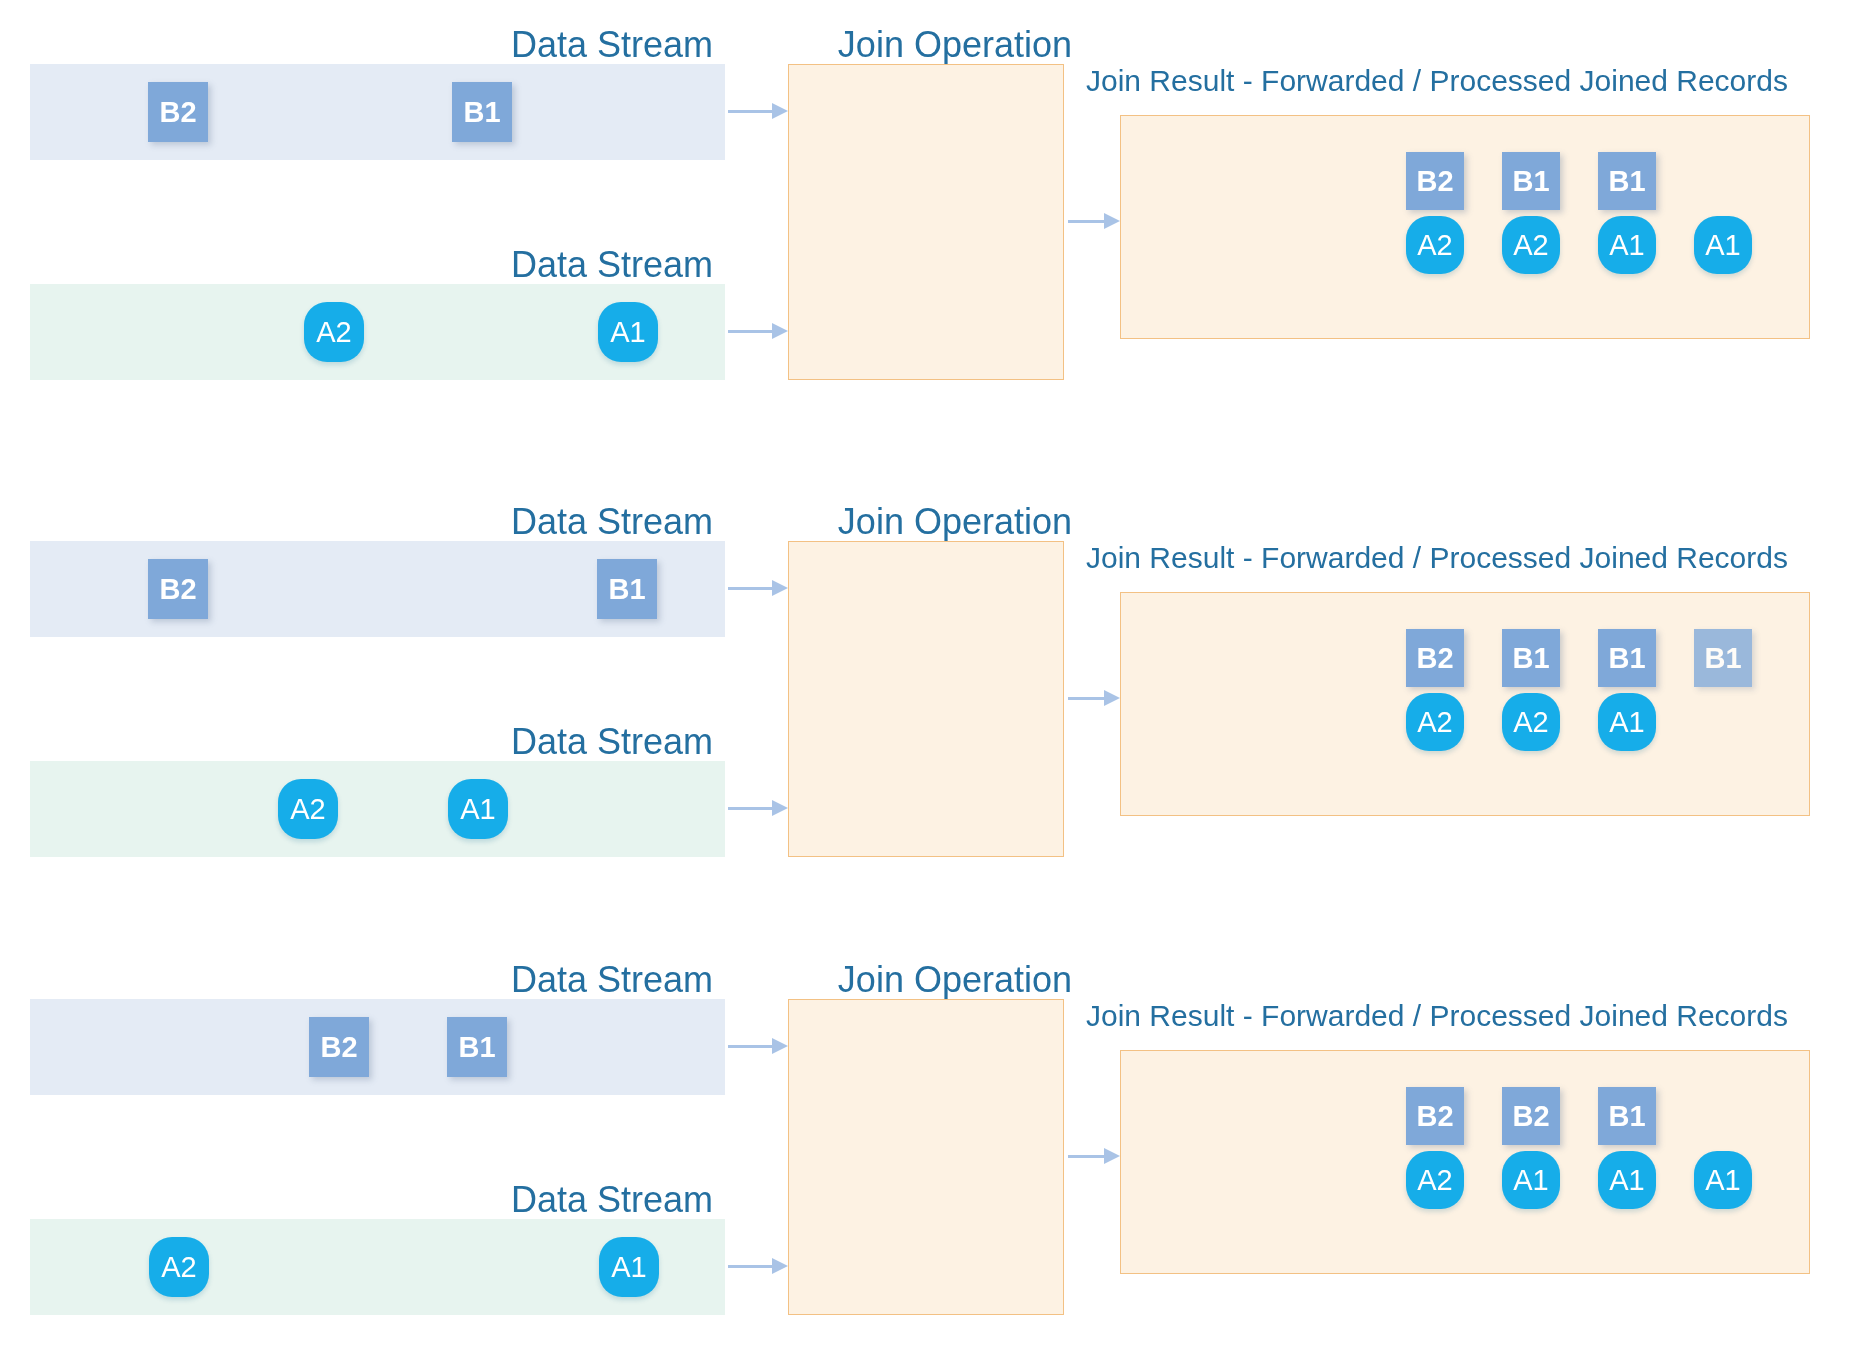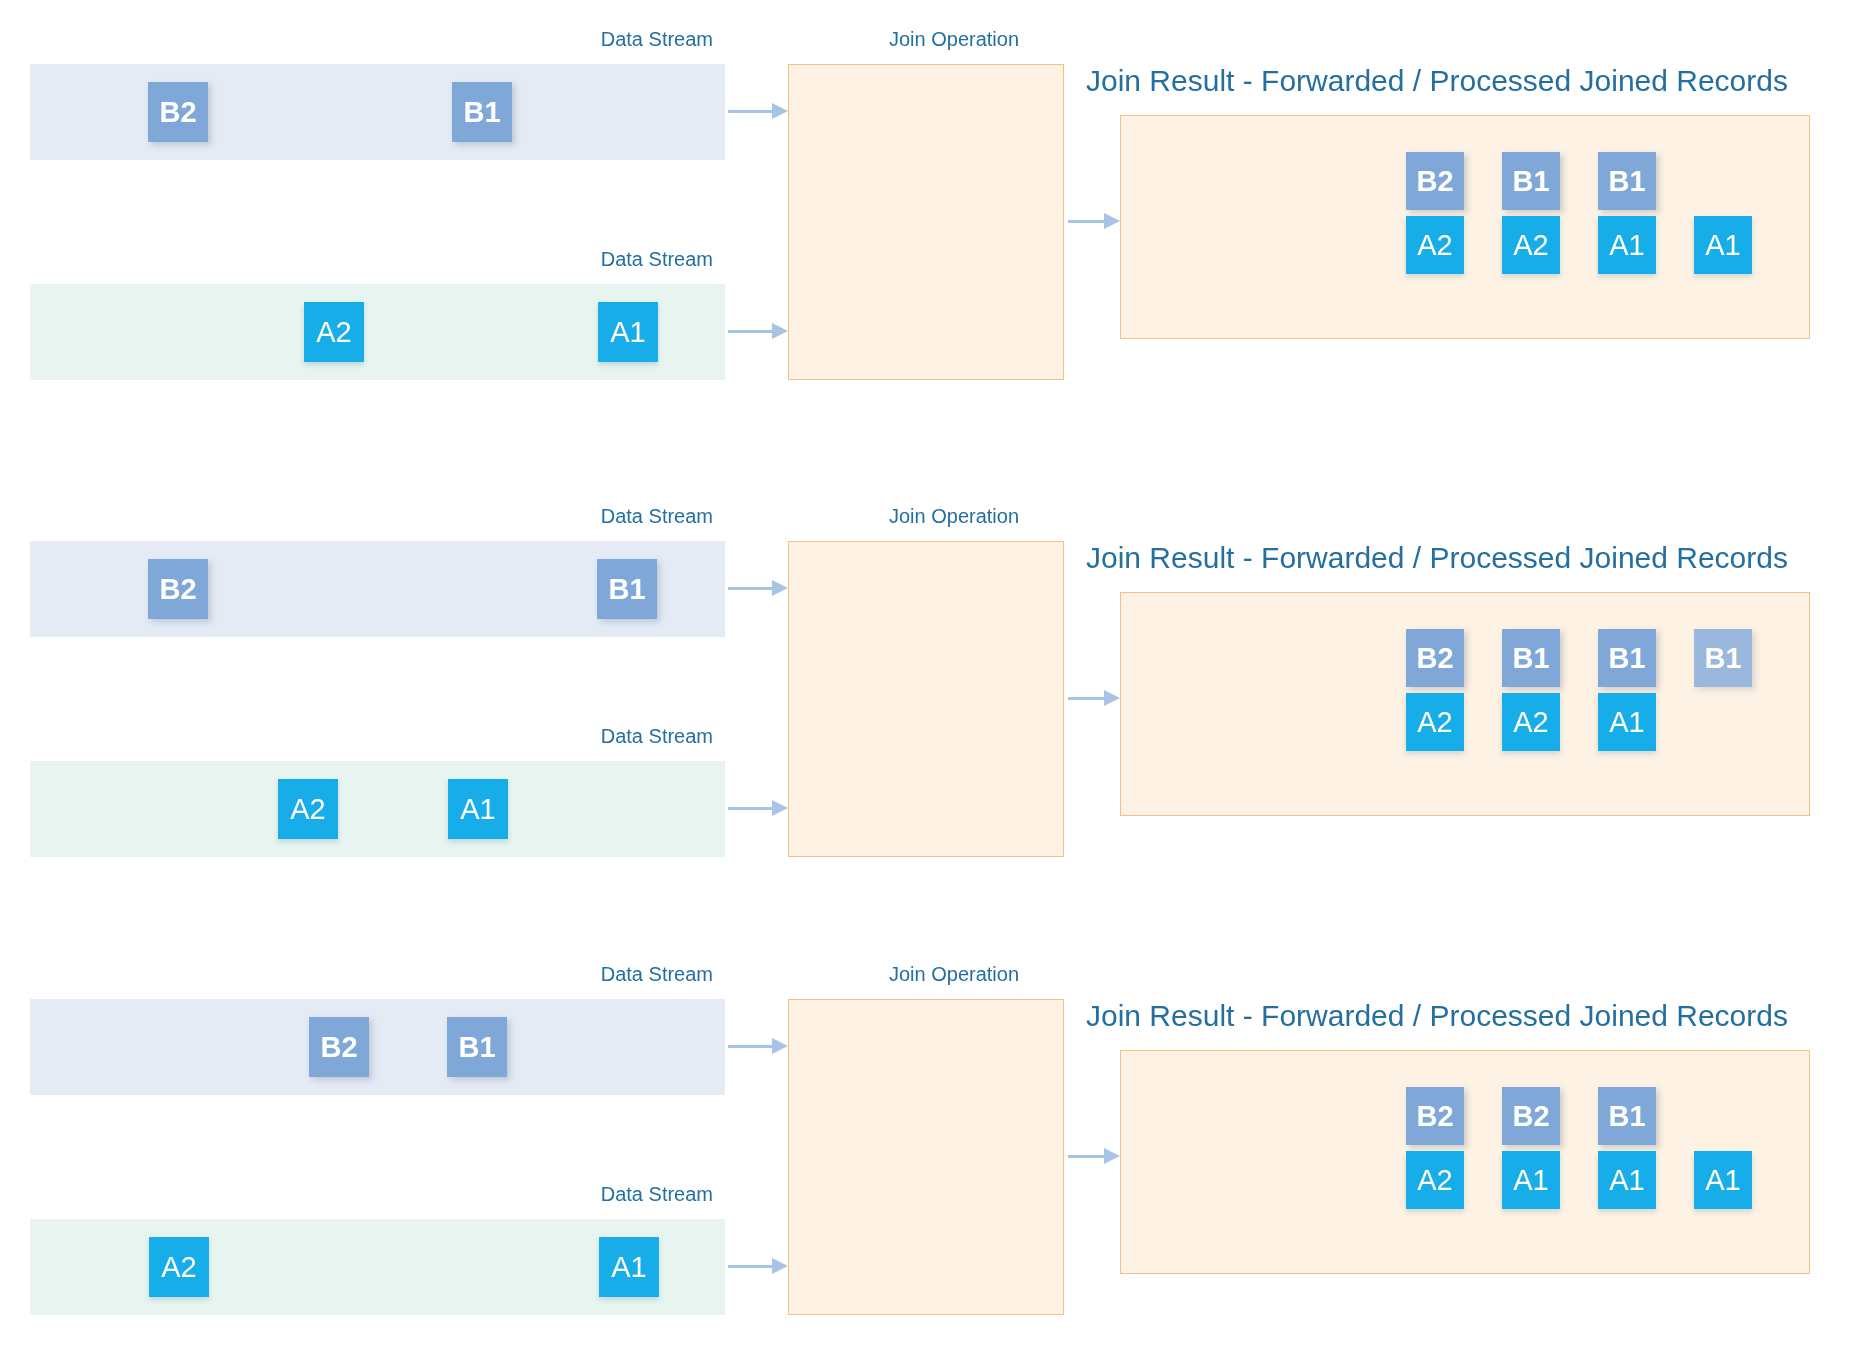--- a/index.html
+++ b/index.html
@@ -15,36 +15,37 @@
     overflow: hidden;
   }
   .section {
     position: absolute;
     left: 0;
     width: 1870px;
     height: 440px;
   }
   .lbl {
     position: absolute;
-    font-size: 20px;
+    font-size: 36px;
     line-height: 34px;
     color: var(--label, #246FA0);
     white-space: nowrap;
+    margin-top: 6px;
   }
   .stream-lbl {
     left: 413px;
     width: 300px;
     text-align: right;
   }
   .stream-lbl.top    { top: 2px; }
   .stream-lbl.bottom { top: 222px; }
   .joinop-lbl {
-    left: 816px;
+    left: 796px;
     width: 276px;
-    text-align: center;
+    text-align: right;
     top: 2px;
   }
   .result-title {
     position: absolute;
     left: 1086px;
     top: 44px;
     font-size: 30px;
     line-height: 34px;
     color: var(--label, #246FA0);
     white-space: nowrap;
@@ -68,20 +69,21 @@
     color: var(--recText, #ffffff);
   }
   .rec-b {
     background: var(--recB, #7FA8D9);
     box-shadow: 3px 3px 6px rgba(100, 120, 150, 0.30);
     font-weight: bold;
   }
   .rec-a {
     background: var(--recA, #16ADE9);
     box-shadow: 0px 3px 5px rgba(0, 100, 140, 0.18);
+    border-radius: 23px;
   }
   .bar .rec { top: 18px; }
   .join-box {
     position: absolute;
     left: 788px;
     top: 44px;
     width: 276px;
     height: 316px;
     background: var(--joinBg, #FDF2E3);
     border: 1px solid var(--joinBorder, #F3C184);

